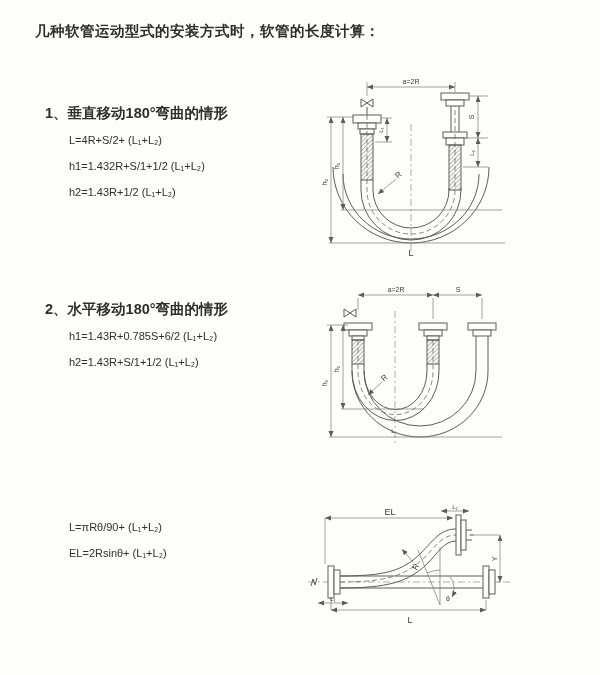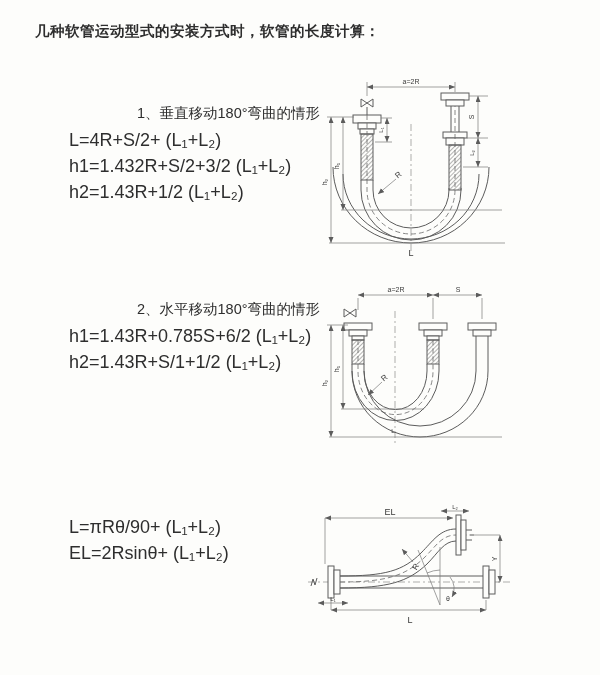--- a/index.html
+++ b/index.html
@@ -7,42 +7,42 @@
     position:relative;width:600px;height:675px;overflow:hidden;
     background:#fdfdfb;
     font-family:"Liberation Sans","DejaVu Sans",sans-serif;
     color:#2e2e2e;
   }
   .doc-title{
     position:absolute;left:35px;top:22px;
     font-size:14.5px;font-weight:bold;letter-spacing:.5px;white-space:nowrap;
   }
   .section{position:absolute;left:45px;width:275px;}
-  .sec-heading{font-size:14.5px;font-weight:normal;line-height:19px;margin-bottom:8px;white-space:nowrap;text-align:right;}
-  .formula{font-size:18px;line-height:19px;margin-bottom:7px;padding-left:24px;white-space:nowrap;}
+  .sec-heading{font-size:14.5px;font-weight:bold;line-height:19px;margin-bottom:8px;white-space:nowrap;}
+  .formula{font-size:11px;line-height:19px;margin-bottom:7px;padding-left:24px;white-space:nowrap;}
   .diagram{position:absolute;}
   svg{display:block;}
   svg text{font-family:"Liberation Sans","DejaVu Sans",sans-serif;fill:#3a3a3a;}
   .dln{stroke:#5c5c5c;stroke-width:1;fill:none;}
   .thin{stroke:#787878;stroke-width:.7;fill:none;}
   .dash{stroke:#8a8a8a;stroke-width:.7;fill:none;stroke-dasharray:7 3 2 3;}
   .hdash{stroke:#6a6a6a;stroke-width:.8;fill:none;stroke-dasharray:5 3;}
   .flange{fill:#fdfdfb;stroke:#5c5c5c;stroke-width:1;}
 </style>
 </head>
 <body>
 
 <div class="page">
 
   <div class="doc-title">几种软管运动型式的安装方式时，软管的长度计算：</div>
 
   <div class="section" style="top:104px;">
     <div class="sec-heading">1、垂直移动180°弯曲的情形</div>
     <div class="formula">L=4R+S/2+ (L₁+L₂)</div>
-    <div class="formula">h1=1.432R+S/2+3/2 (L₁+L₂)</div>
+    <div class="formula">h1=1.432R+S/1+1/2 (L₁+L₂)</div>
     <div class="formula">h2=1.43R+1/2 (L₁+L₂)</div>
   </div>
 
   <div class="diagram" style="left:312px;top:72px;">
     <svg width="285" height="188" viewBox="0 0 285 188">
       <defs>
         <marker id="m1" markerWidth="7" markerHeight="6" refX="6" refY="2.5" orient="auto-start-reverse" markerUnits="userSpaceOnUse">
           <path d="M0,0 L6,2.5 L0,5 Z" fill="#5c5c5c"></path>
         </marker>
         <pattern id="ht1" width="3" height="3" patternUnits="userSpaceOnUse" patternTransform="rotate(45)">

